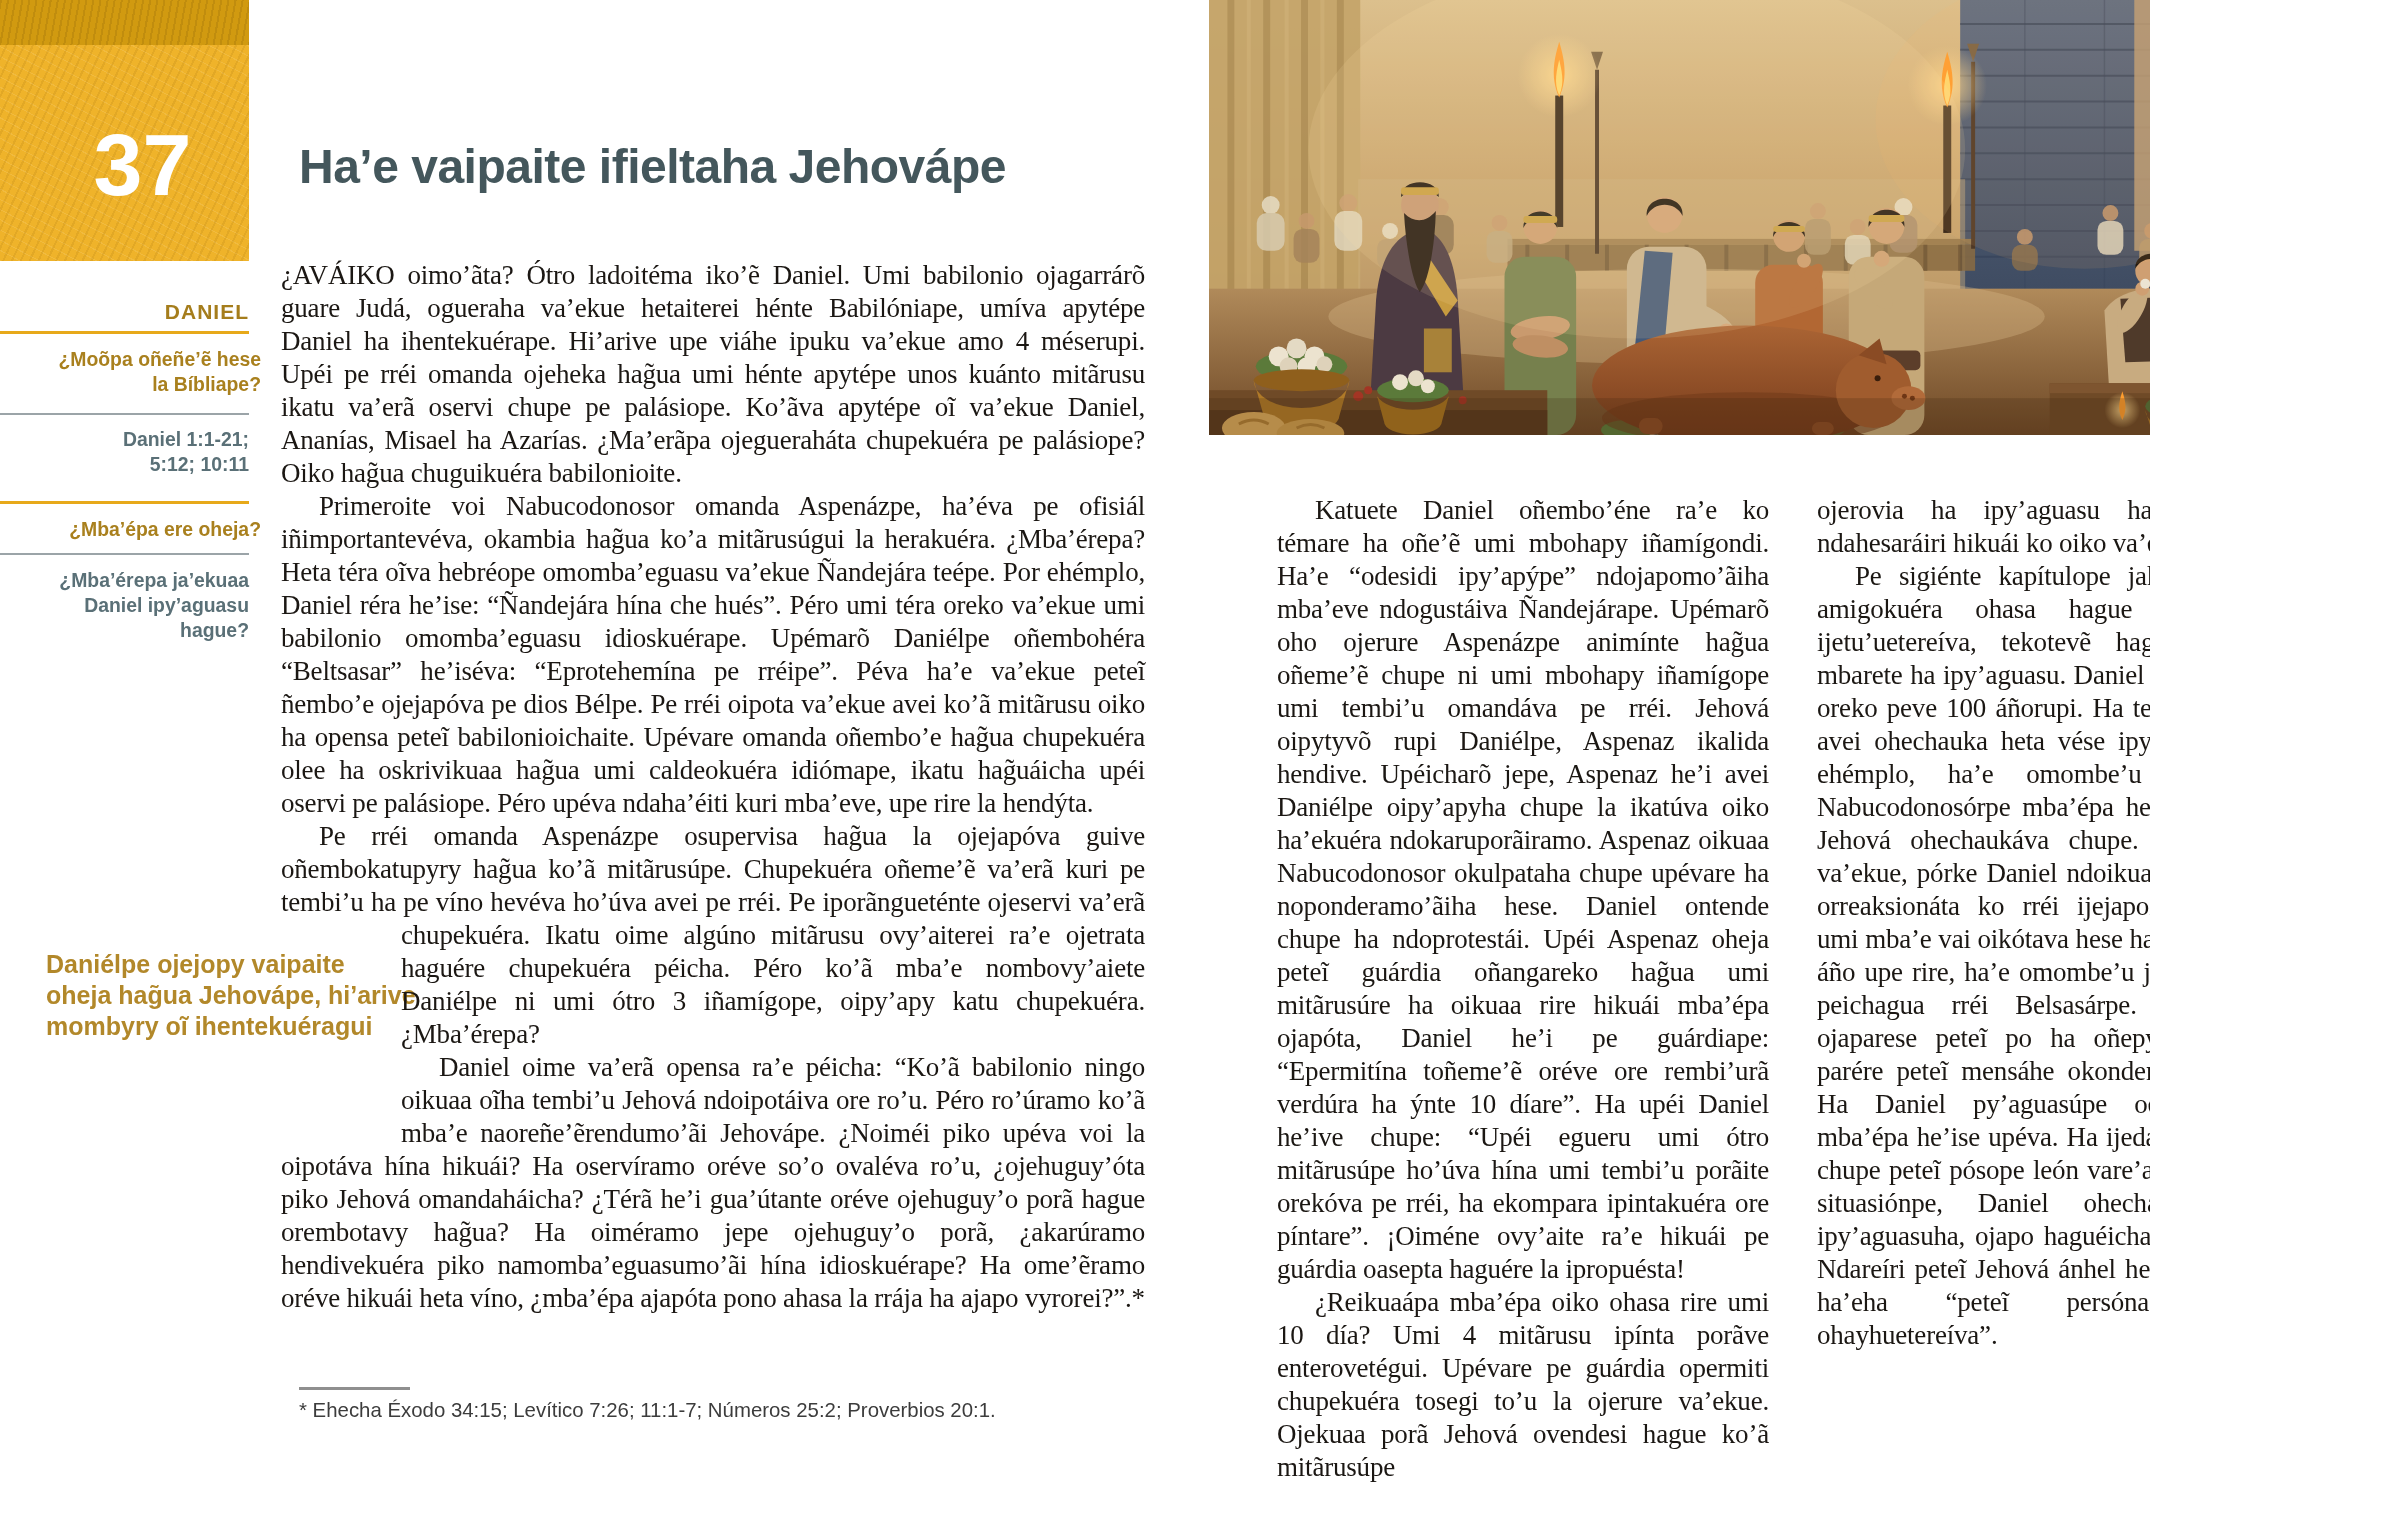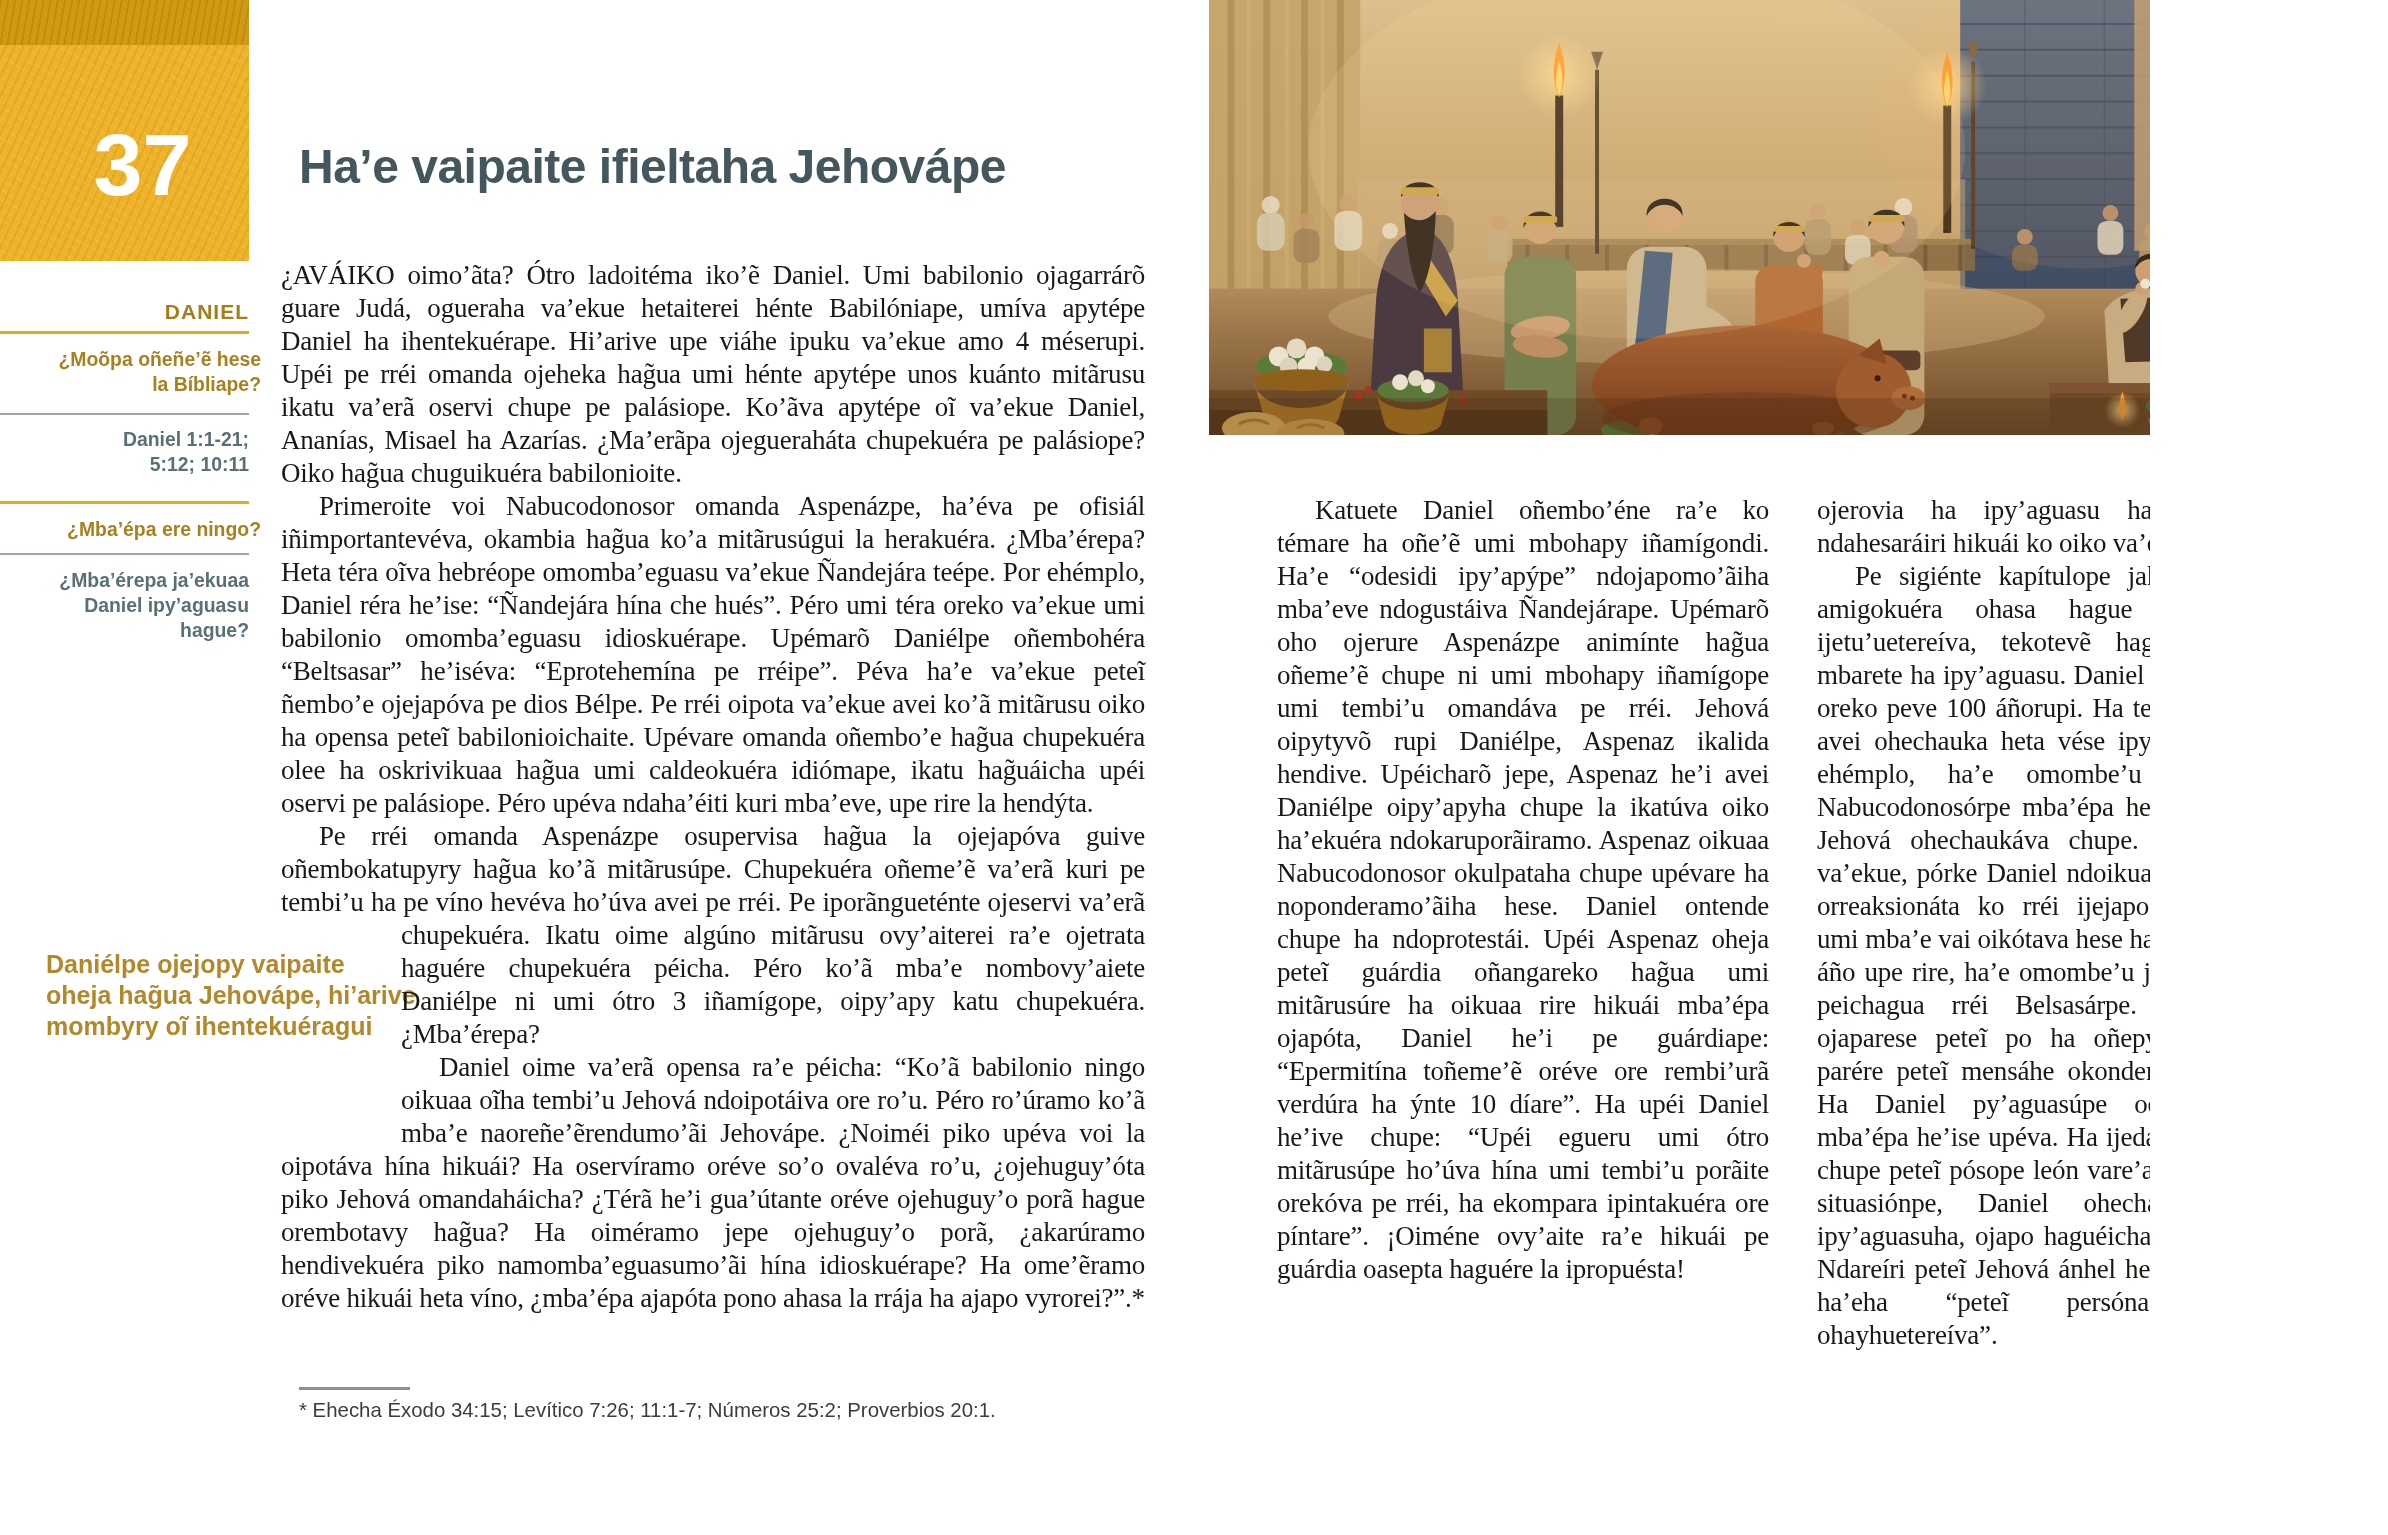--- a/index.html
+++ b/index.html
@@ -64,21 +64,21 @@
   </div>
 
   <div class="side book" style="top:299px">DANIEL</div>
   <div class="rule gold" style="top:331px"></div>
   <div class="side gold" style="top:347px">¿Moõpa oñeñe’ẽ hese
 la Bíbliape?</div>
   <div class="rule gray" style="top:413px"></div>
   <div class="side slate" style="top:427px">Daniel 1:1-21;
 5:12; 10:11</div>
   <div class="rule gold" style="top:501px"></div>
-  <div class="side gold" style="top:517px">¿Mba’épa ere ningo?</div>
+  <div class="side gold" style="top:517px">¿Mba’épa ere oheja?</div>
   <div class="rule gray" style="top:553px"></div>
   <div class="side slate" style="top:568px">¿Mba’érepa ja’ekuaa
 Daniel ipy’aguasu
 hague?</div>
 
   <h1 class="article-title">Ha’e vaipaite ifieltaha Jehovápe</h1>
 
   <div class="illustration">
     <svg viewBox="0 0 1185 437" width="1179" height="435" preserveAspectRatio="none" role="img">
       <defs>
@@ -337,20 +337,21 @@
 mombyry oĩ ihentekuéragui</span>
         </span><span>rã chupekuéra. Ikatu oime algúno mitãrusu ovy’aiterei ra’e ojetrata haguére chupekuéra péicha. Péro ko’ã mba’e nombovy’aiete Daniélpe ni umi ótro 3 iñamígope, oipy’apy katu chupekuéra. ¿Mba’érepa?</span></p>
     <p class="ind">Daniel oime va’erã opensa ra’e péicha: “Ko’ã babilonio ningo oikuaa oĩha tembi’u Jehová ndoipotáiva ore ro’u. Péro ro’úramo ko’ã mba’e naoreñe’ẽrendumo’ãi Jehovápe. ¿Noiméi piko upéva voi la oipotáva hína hikuái? Ha oservíramo oréve so’o ovaléva ro’u, ¿ojehuguy’óta piko Jehová omandaháicha? ¿Térã he’i gua’útante oréve ojehuguy’o porã hague orembotavy hag̃ua? Ha oiméramo jepe ojehuguy’o porã, ¿akarúramo hendivekuéra piko namomba’eguasumo’ãi hína idioskuérape? Ha ome’ẽramo oréve hikuái heta víno, ¿mba’épa ajapóta pono ahasa la rrája ha ajapo vyrorei?”.*</p>
   </div>
 
   <div class="fn-rule"></div>
   <p class="footnote">* Ehecha Éxodo 34:15; Levítico 7:26; 11:1-7; Números 25:2; Proverbios 20:1.</p>
 
   <div class="colA body-text">
     <p class="ind">Katuete Daniel oñembo’éne ra’e ko témare ha oñe’ẽ umi mbohapy iñamígondi. Ha’e “odesidi ipy’apýpe” ndojapomo’ãiha mba’eve ndogustáiva Ñandejárape. Upémarõ oho ojerure Aspenázpe animínte hag̃ua oñeme’ẽ chupe ni umi mbohapy iñamígope umi tembi’u omandáva pe rréi. Jehová oipytyvõ rupi Daniélpe, Aspenaz ikalida hendive. Upéicharõ jepe, Aspenaz he’i avei Daniélpe oipy’apyha chupe la ikatúva oiko ha’ekuéra ndokaruporãiramo. Aspenaz oikuaa Nabucodonosor okulpataha chupe upévare ha noponderamo’ãiha hese. Daniel ontende chupe ha ndoprotestái. Upéi Aspenaz oheja peteĩ guárdia oñangareko hag̃ua umi mitãrusúre ha oikuaa rire hikuái mba’épa ojapóta, Daniel he’i pe guárdiape: “Epermitína toñeme’ẽ oréve ore rembi’urã verdúra ha ýnte 10 díare”. Ha upéi Daniel he’ive chupe: “Upéi egueru umi ótro mitãrusúpe ho’úva hína umi tembi’u porãite orekóva pe rréi, ha ekompara ipintakuéra ore píntare”. ¡Oiméne ovy’aite ra’e hikuái pe guárdia oasepta haguére la ipropuésta!</p>
+    <p class="ind">¿Reikuaápa mba’épa oiko ohasa rire umi 10 día? Umi 4 mitãrusu ipínta porãve enterovetégui. Upévare pe guárdia opermiti chupekuéra tosegi to’u la ojerure va’ekue. Ojekuaa porã Jehová ovendesi hague ko’ã mitãrusúpe</p>
   </div>
   <div class="colB body-text">
     <p>ojerovia ha ipy’aguasu haguére. Núnka ndahesaráiri hikuái ko oiko va’ekuégui.</p>
     <p class="ind">Pe sigiénte kapítulope jahecháta Daniel amigokuéra ohasa hague peteĩ mba’e ijetu’uetereíva, tekotevẽ haguépe ojerovia mbarete ha ipy’aguasu. Daniel oikove va’ekue oreko peve 100 áñorupi. Ha tekotevẽ va’ekue avei ohechauka heta vése ipy’aguasuha. Por ehémplo, ha’e omombe’u va’erã kuri Nabucodonosórpe mba’épa he’ise umi suéño Jehová ohechaukáva chupe. Upéva ijetu’u va’ekue, pórke Daniel ndoikuaái mba’éichapa orreaksionáta ko rréi ijejapoitéva oikuaávo umi mba’e vai oikótava hese ha irréinore. Heta áño upe rire, ha’e omombe’u jey peteĩ notísia peichagua rréi Belsasárpe. Upérõ guare ojaparese peteĩ po ha oñepyrũ oskrivi pe parére peteĩ mensáhe okondenáva pe rréipe. Ha Daniel py’aguasúpe oexplika chupe mba’épa he’ise upéva. Ha ijeda riréma, ojepoi chupe peteĩ pósope león vare’a apytépe. Káda situasiónpe, Daniel ohechauka va’ekue ipy’aguasuha, ojapo haguéicha voi imitãvépe. Ndareíri peteĩ Jehová ánhel he’i va’ekue hese ha’eha “peteĩ persóna Ñandejára ohayhuetereíva”.</p>
   </div>
 
 </div>
 
 
 </body></html>

